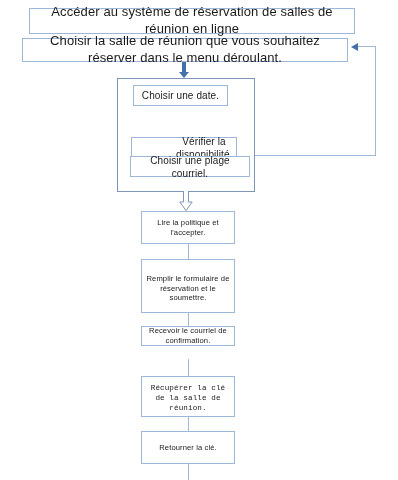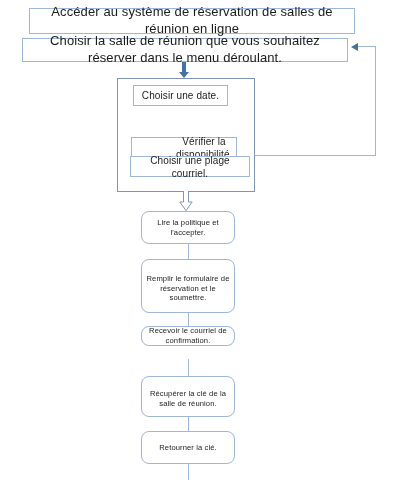--- a/index.html
+++ b/index.html
@@ -54,21 +54,20 @@
 
   
   .inner {
     font-size: 10px;
   }
 
   
   .step {
     font-size: 7.6px;
     align-items: center;
-    border-radius: 8px;
   }
   
   .step.overflow {
     align-items: center;
     padding-top: 5px;
     overflow: visible;
   }
   .step.overflow .node-label {
     position: relative;
     z-index: 3;
@@ -173,21 +172,21 @@
   </div>
 
   <div class="conn-v" style="left:188px; top:313px; height:13px;"></div>
 
   <div class="node step" style="left:141px; top:326px; width:94px; height:20px;">
     <span class="node-label">Recevoir le courriel de confirmation.</span>
   </div>
 
   <div class="conn-v" style="left:188px; top:359px; height:17px;"></div>
 
-  <div class="node step overflow" style="left:141px; top:376px; width:94px; height:41px;">
+  <div class="node step overflow" style="left:141px; top:376px; width:94px; height:41px;font-family:Liberation Mono, monospace;">
     <span class="node-label">Récupérer la clé de la salle de réunion.</span>
   </div>
 
   <div class="conn-v" style="left:188px; top:417px; height:14px;"></div>
 
   <div class="node step" style="left:141px; top:431px; width:94px; height:33px;align-items:center;">
     <span class="node-label">Retourner la clé.</span>
   </div>
 
   <div class="conn-v" style="left:188px; top:464px; height:16px;"></div>

